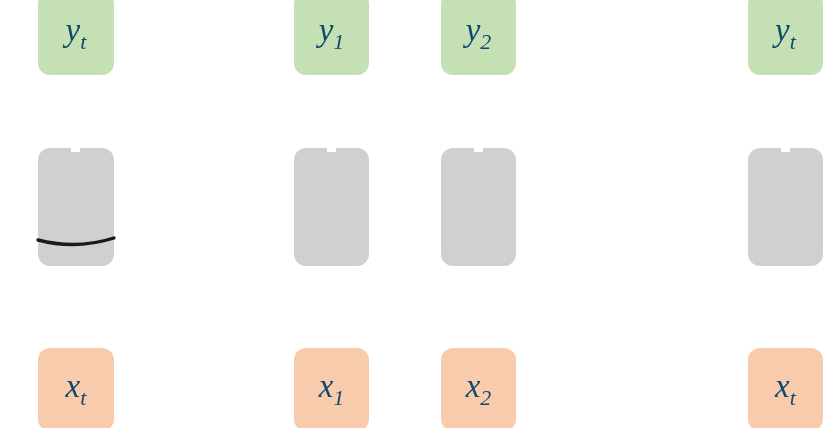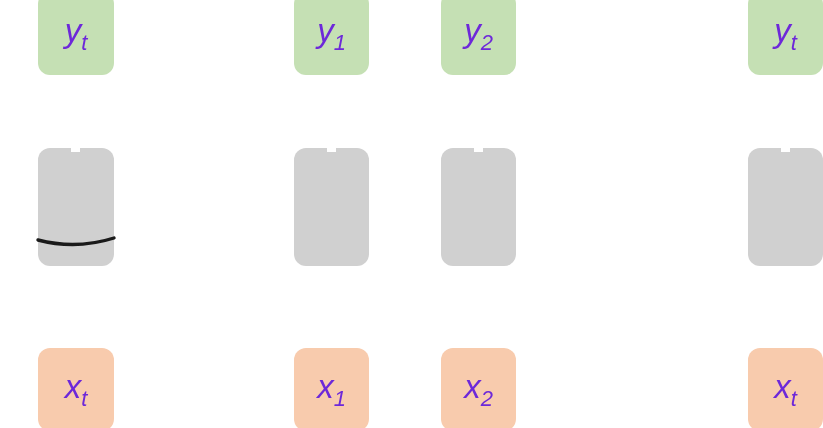--- a/index.html
+++ b/index.html
@@ -32,24 +32,24 @@
   }
   .node-input {
     background: #f8cbad;
     border-radius: 12px;
   }
   .node-hidden {
     background: #d0d0d0;
     border-radius: 12px;
   }
   .node-label {
-    font-family: Liberation Sans, sans-serif;
+    font-family: Liberation Serif, serif;
     font-style: italic;
     font-size: 33px;
-    color: #6d28d9;
+    color: #0c4a6e;
     line-height: 1;
     white-space: nowrap;
     user-select: none;
   }
   .node-label .sub {
     font-size: 22px;
     vertical-align: sub;
     font-style: italic;
   }
   .notch {

